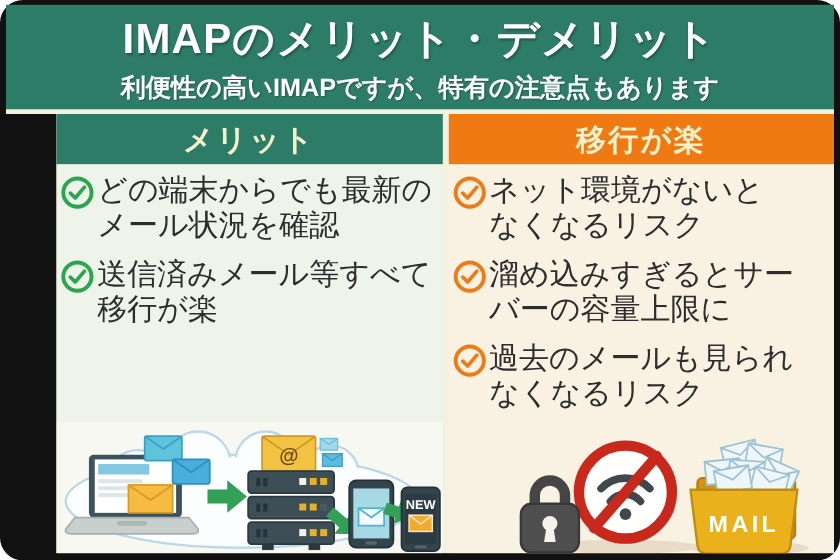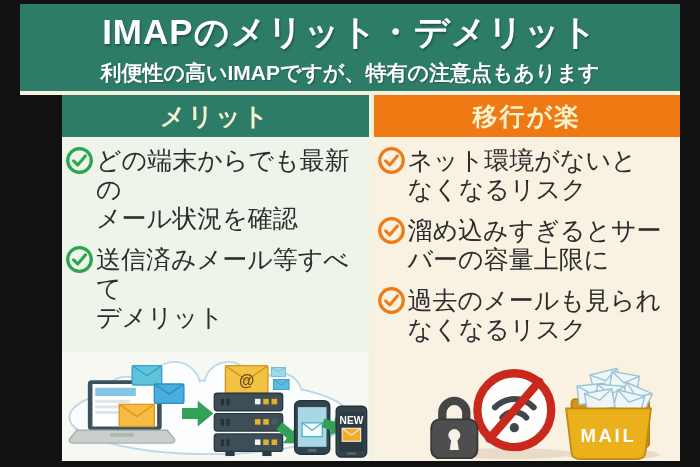--- a/index.html
+++ b/index.html
@@ -1,30 +1,30 @@
 <!DOCTYPE html>
 <html style="--border: #111111; --teal: #2d7c68; --orange: #ef7913; --merit_check: #2aa64e; --demerit_check: #ed7c18; --background_left: #eff4ea; --background_right: #f9f2e3; --prohibition_red: #c9291d; --folder_gold: #eab11d; --arrow_green: #33a058;"><head>
 <meta charset="utf-8">
 <style>
   * { margin:0; padding:0; box-sizing:border-box; }
   html,body { width:700px; height:467px; font-family:"Liberation Sans","DejaVu Sans",sans-serif; }
-  .frame { width:700px; height:467px; background:var(--border,#111); padding:4px 20px 6px; display:flex; flex-direction:column; }
+  .frame { width:700px; height:467px; background:var(--border,#111); padding:4px 5px 6px; display:flex; flex-direction:column;border-radius:19px; }
   .header { height:87px; background:var(--teal,#2d7c68); display:flex; flex-direction:column; align-items:center; justify-content:center; color:#fff; }
   .title { font-size:35px; font-weight:bold; letter-spacing:1px; text-shadow:1px 2px 2px rgba(0,0,0,.3); white-space:nowrap; }
   .subtitle { font-size:21px; font-weight:bold; margin-top:3px; text-shadow:1px 1px 1px rgba(0,0,0,.25); white-space:nowrap; }
   .separator { height:4px; background:#f5f1df; }
   .columns { flex:1; display:flex; gap:5px; background:#f5f1df; overflow:hidden;margin-left:42px; }
   .col { flex:1 1 0; display:flex; flex-direction:column; min-width:0; }
   .col-header { height:42px; flex:0 0 42px; display:flex; align-items:center; justify-content:center; font-size:25px; font-weight:bold; color:#f6f2cc; letter-spacing:2px; }
   .merit .col-header { background:var(--teal,#2d7c68); }
   .demerit .col-header { background:var(--orange,#ef7913); }
   .col-body { flex:1; display:flex; flex-direction:column; overflow:hidden; }
   .merit .col-body { background:var(--background_left,#eff4ea); }
   .demerit .col-body { background:var(--background_right,#f9f2e3); }
-  ul.list { list-style:none; padding:9px 1px 0 3px; }
+  ul.list { list-style:none; padding:9px 1px 0 3px;font-family:Liberation Mono, monospace; }
   .item { display:flex; align-items:flex-start; margin-bottom:12px; }
   .icon { flex:0 0 31px; padding-top:0; }
   .icon svg { width:29px; height:29px; display:block; }
   .merit-check { stroke:var(--merit_check,#2aa64e); }
   .demerit-check { stroke:var(--demerit_check,#ed7c18); }
   .item-text { font-size:25px; line-height:29px; color:#2d2d2d; white-space:pre-line; font-weight:500; }
   .illust { margin-top:auto; height:109px; flex:0 0 109px; display:flex; align-items:flex-end; justify-content:center; }
   .merit .illust { background:#f7f8f1; }
   .illust svg { display:block; }
   text { font-family:"Liberation Sans","DejaVu Sans",sans-serif; }
@@ -56,21 +56,21 @@
 メール状況を確認</span>
           </li>
           <li class="item">
             <span class="icon">
               <svg viewBox="0 0 32 32">
                   <circle class="merit-check" cx="16" cy="16" r="13" fill="none" stroke-width="3.6"></circle>
                   <polyline class="merit-check" points="9.5,16.5 14,21 22.5,11" fill="none" stroke-width="3.4" stroke-linecap="round" stroke-linejoin="round"></polyline>
                 </svg>
             </span>
             <span class="item-text">送信済みメール等すべて
-デメリット</span>
+移行が楽</span>
           </li>
         </ul>
         <div class="illust">
           <svg width="332" height="105" viewBox="0 0 332 105">
 
             <g>
               <ellipse cx="160" cy="62" rx="152" ry="40" fill="#fbfdfe" stroke="#bcd8e8" stroke-width="2"></ellipse>
               <circle cx="70" cy="44" r="26" fill="#fbfdfe" stroke="#bcd8e8" stroke-width="2"></circle>
               <circle cx="122" cy="30" r="28" fill="#fbfdfe" stroke="#bcd8e8" stroke-width="2"></circle>
               <circle cx="180" cy="28" r="26" fill="#fbfdfe" stroke="#bcd8e8" stroke-width="2"></circle>

